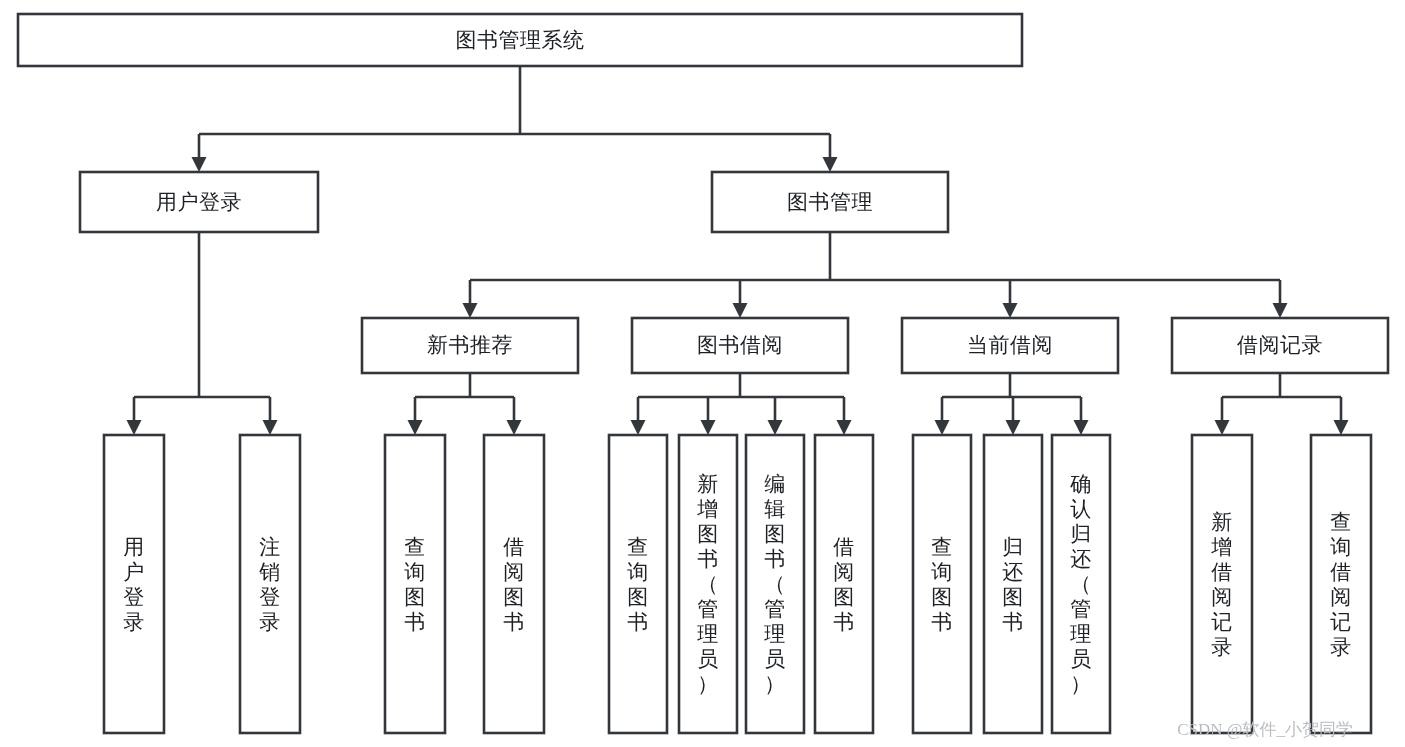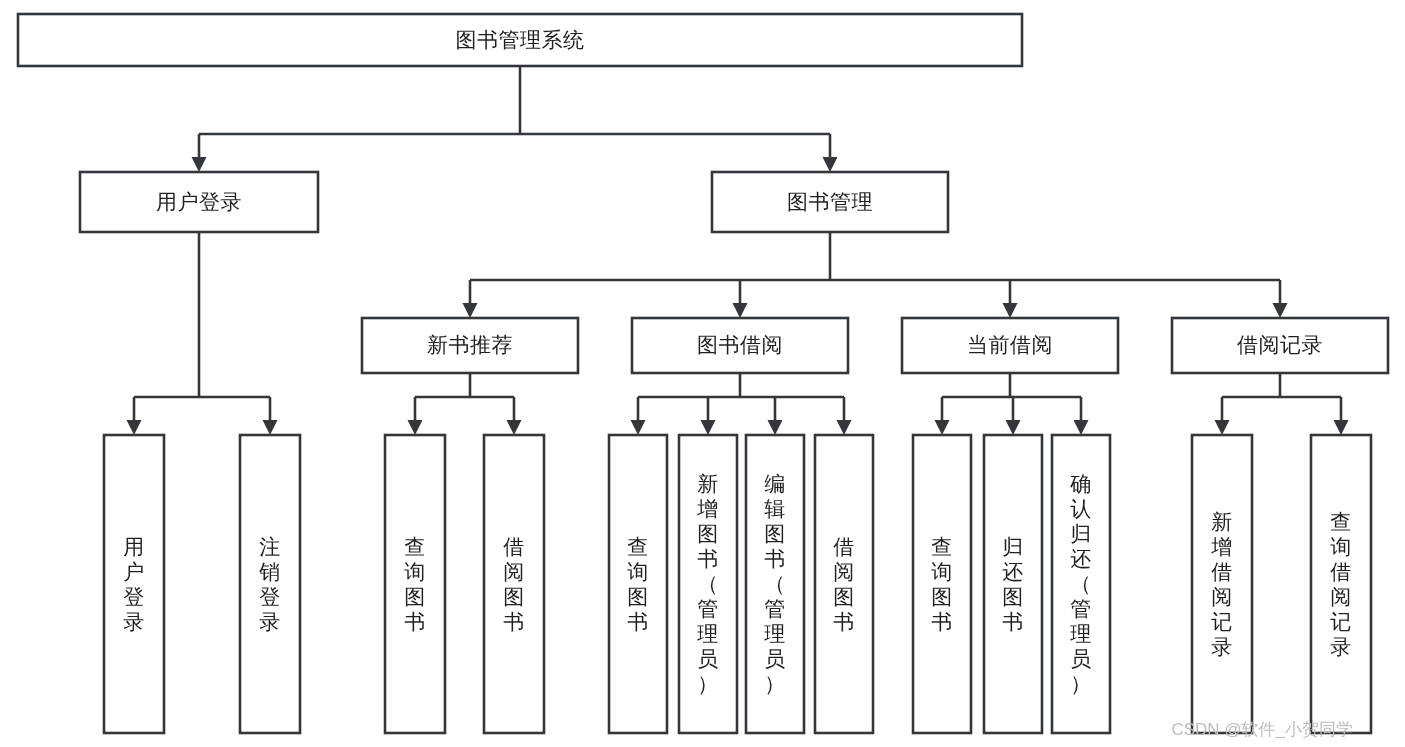--- a/index.html
+++ b/index.html
@@ -54,21 +54,21 @@
     stroke-linecap: butt;
   }
   .arrow-head {
     fill: #33363b;
     stroke: none;
   }
   .watermark {
     position: absolute;
     right: 8px;
     bottom: 6px;
-    font-family: Liberation Sans, sans-serif;
+    font-family: Liberation Serif, serif;
     font-size: 17px;
     color: #b9bcc0;
     white-space: nowrap;
     pointer-events: none;
     user-select: none;
   }
 </style>
 </head>
 <body>
 

